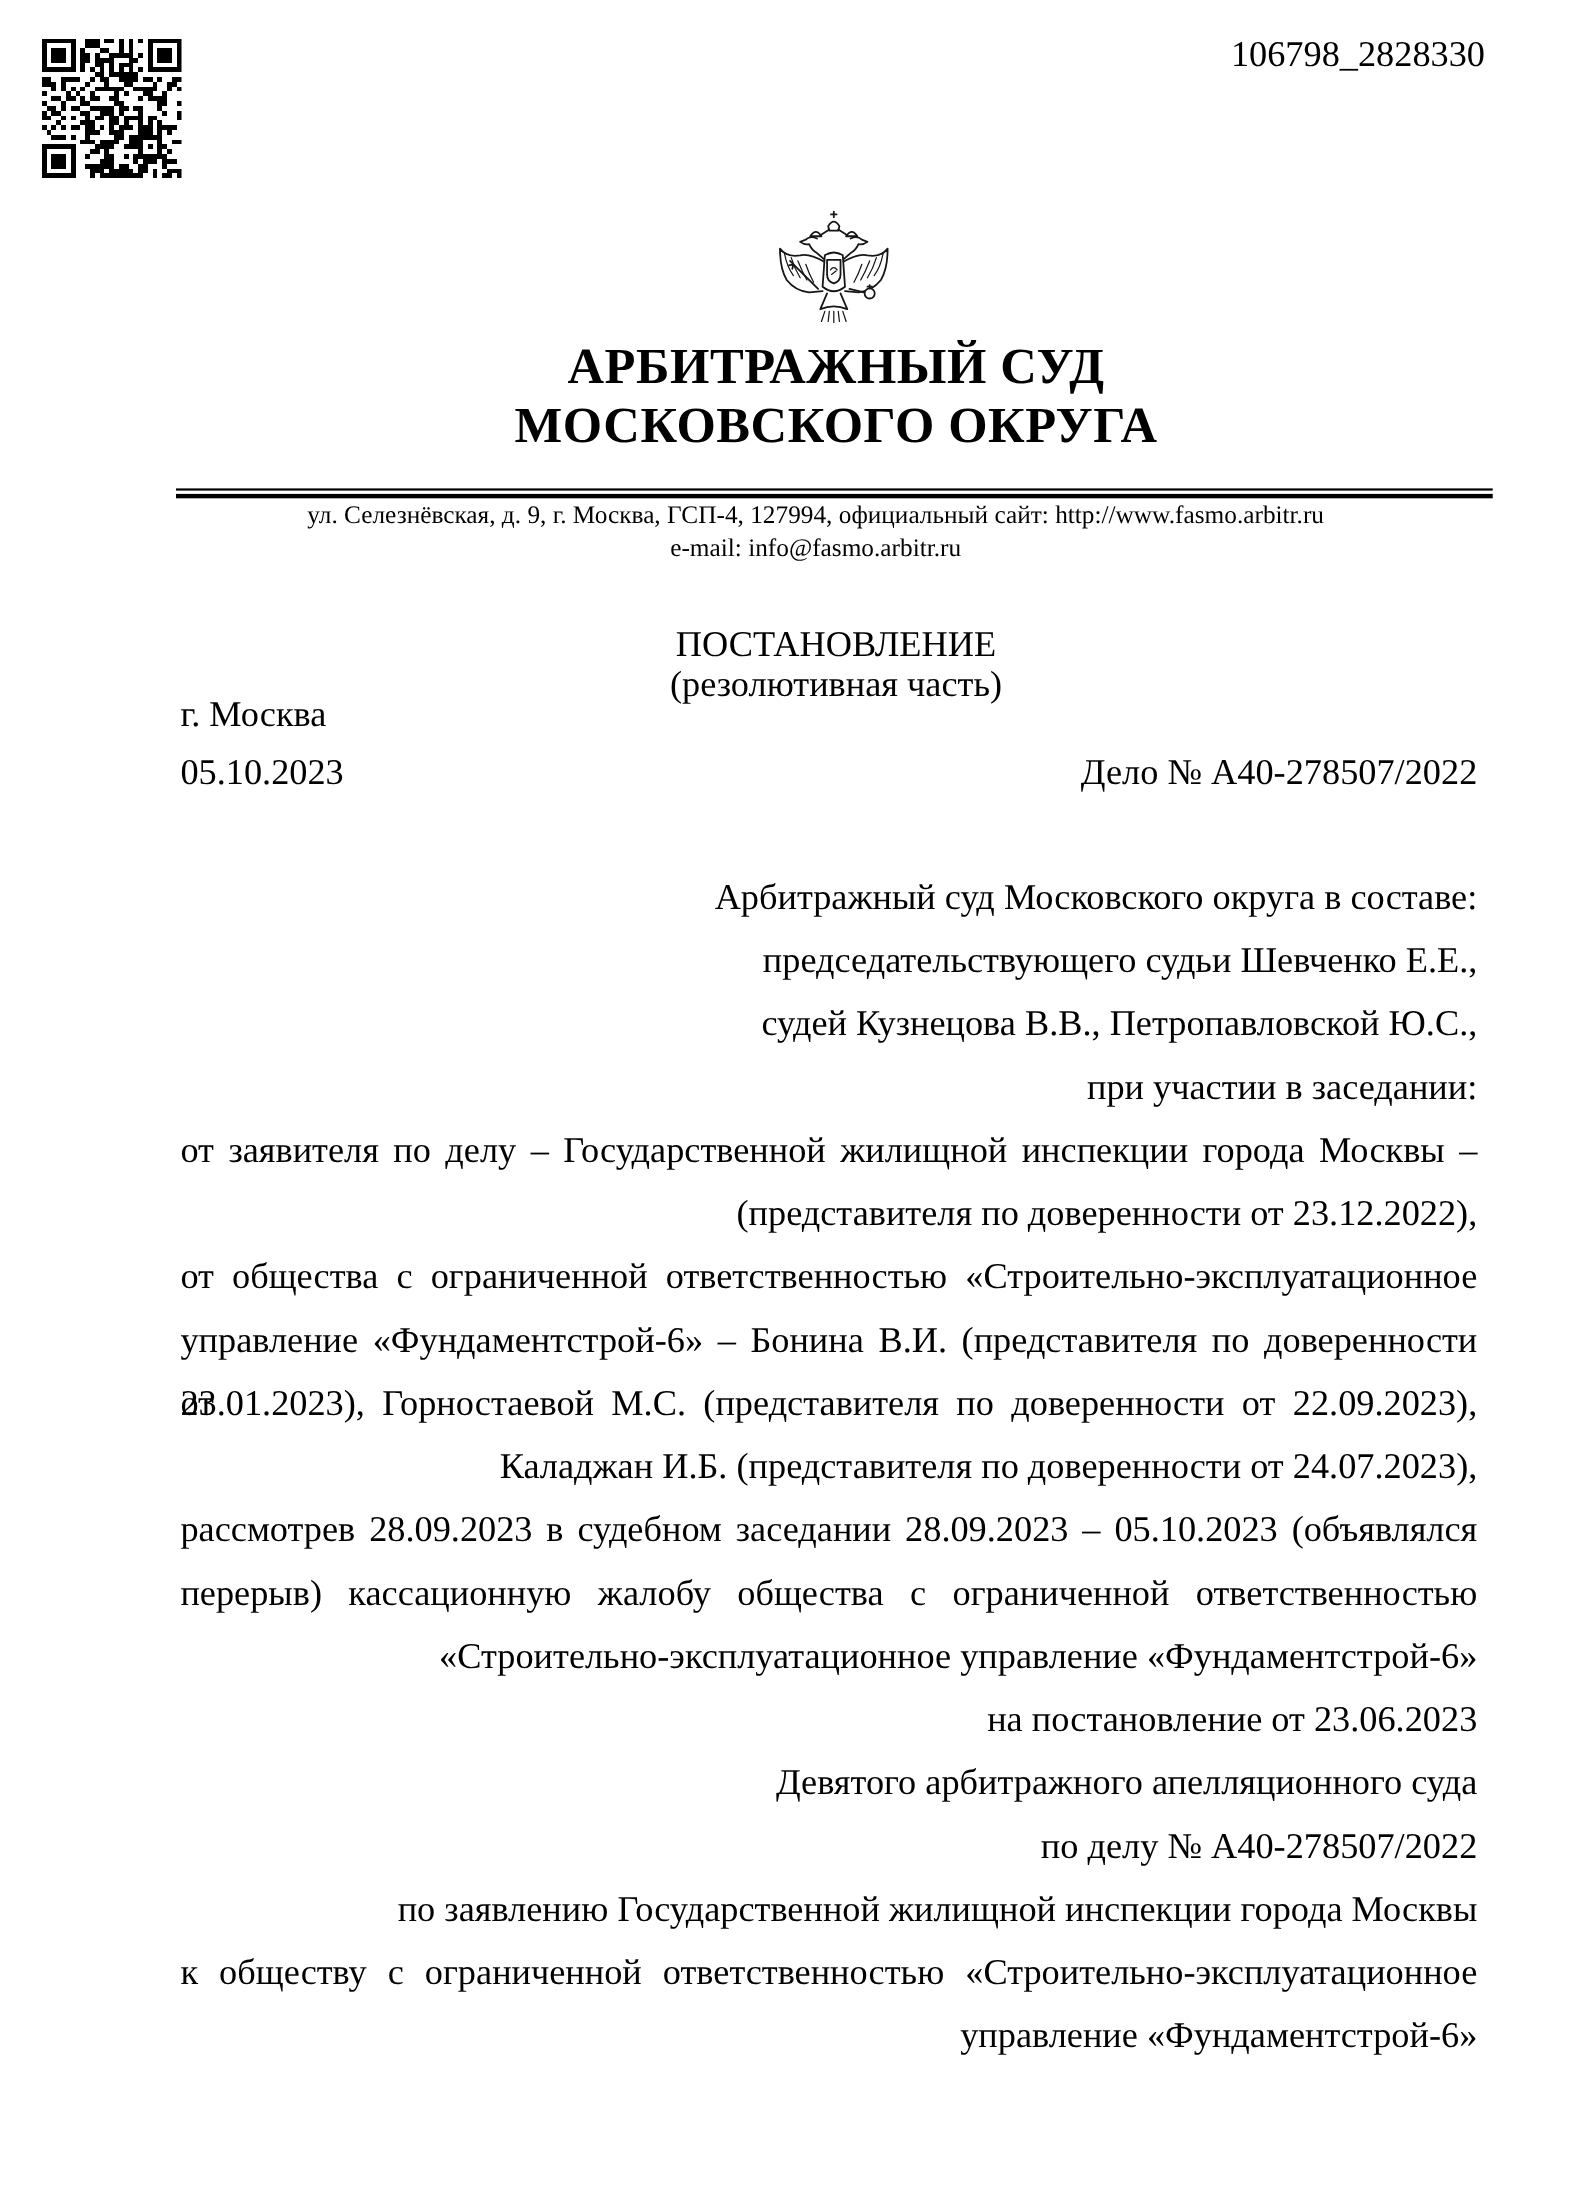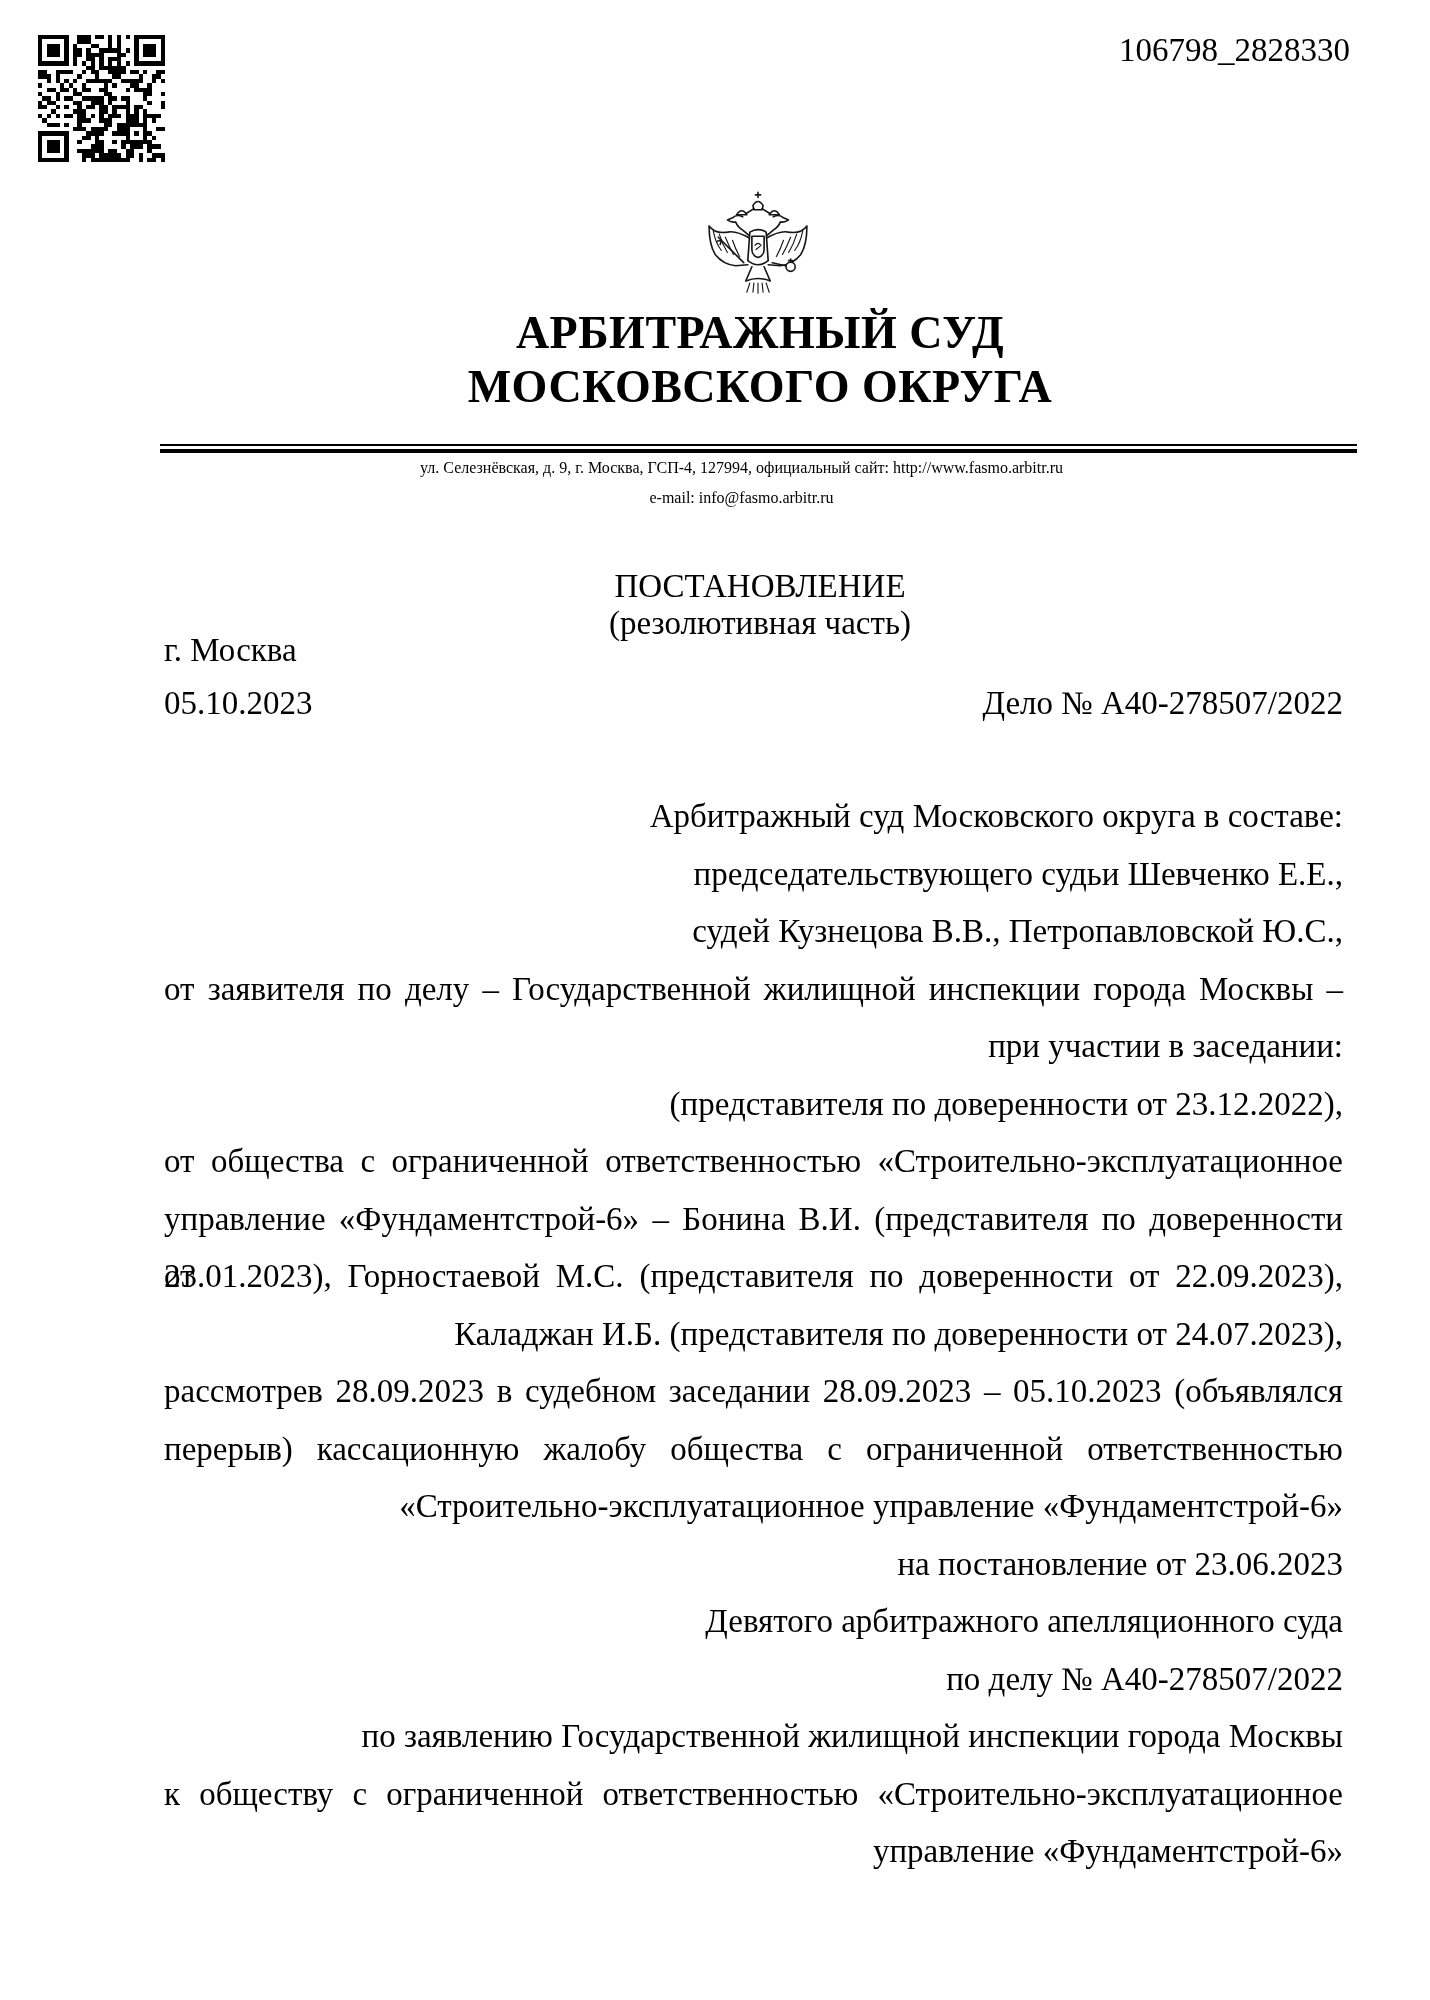--- a/index.html
+++ b/index.html
@@ -10,21 +10,21 @@
   }
   .abs{position:absolute;}
   #qr{left:38px;top:35px;width:127px;height:127px;}
   #docnum{top:32px;right:80px;font-size:33px;line-height:36px;margin-left:43px;}
   #emblem{left:705px;top:191px;width:106px;height:123px;}
   #court-name{left:160px;top:306px;width:1200px;text-align:center;
     font-weight:bold;font-size:46px;line-height:54px;letter-spacing:0.5px;}
   #rule{left:160px;top:444px;width:1197px;height:3px;
     border-top:2px solid #000;border-bottom:4px solid #000;}
   #address{left:140px;top:453px;width:1203px;text-align:center;
-    font-size:16px;line-height:30px;}
+    font-size:23px;line-height:30px;}
   #res-title{left:160px;top:553px;width:1200px;text-align:center;
     font-size:33px;line-height:37px;margin-top:15px;}
   #city{left:164px;top:634px;font-size:33px;line-height:33px;}
   #date-row{left:164px;top:687px;width:1179px;font-size:33px;line-height:33px;
     display:flex;justify-content:space-between;}
   #body{left:140px;top:788px;width:1203px;font-size:33px;}
   .body-line{
     height:57.5px;line-height:57.5px;padding-left:24px;white-space:nowrap;text-align:right;
   }
   .body-line.outdent{padding-left:0;}
@@ -524,22 +524,22 @@
 <div id="city" class="abs">г. Москва</div>
 <div id="date-row" class="abs">
   <span>05.10.2023</span>
   <span>Дело № А40-278507/2022</span>
 </div>
 
 <div id="body" class="abs">
     <div class="body-line">Арбитражный суд Московского округа в составе:</div>
     <div class="body-line outdent">председательствующего судьи Шевченко Е.Е.,</div>
     <div class="body-line outdent">судей Кузнецова В.В., Петропавловской Ю.С.,</div>
+    <div class="body-line">при участии в заседании:</div>
     <div class="body-line justify">от заявителя по делу – Государственной жилищной инспекции города Москвы –</div>
-    <div class="body-line">при участии в заседании:</div>
     <div class="body-line">(представителя по доверенности от 23.12.2022),</div>
     <div class="body-line justify">от общества с ограниченной ответственностью «Строительно-эксплуатационное</div>
     <div class="body-line justify">управление «Фундаментстрой-6» – Бонина В.И. (представителя по доверенности от</div>
     <div class="body-line justify">23.01.2023), Горностаевой М.С. (представителя по доверенности от 22.09.2023),</div>
     <div class="body-line">Каладжан И.Б. (представителя по доверенности от 24.07.2023),</div>
     <div class="body-line justify">рассмотрев 28.09.2023 в судебном заседании 28.09.2023 – 05.10.2023 (объявлялся</div>
     <div class="body-line justify">перерыв) кассационную жалобу общества с ограниченной ответственностью</div>
     <div class="body-line">«Строительно-эксплуатационное управление «Фундаментстрой-6»</div>
     <div class="body-line">на постановление от 23.06.2023</div>
     <div class="body-line">Девятого арбитражного апелляционного суда</div>

